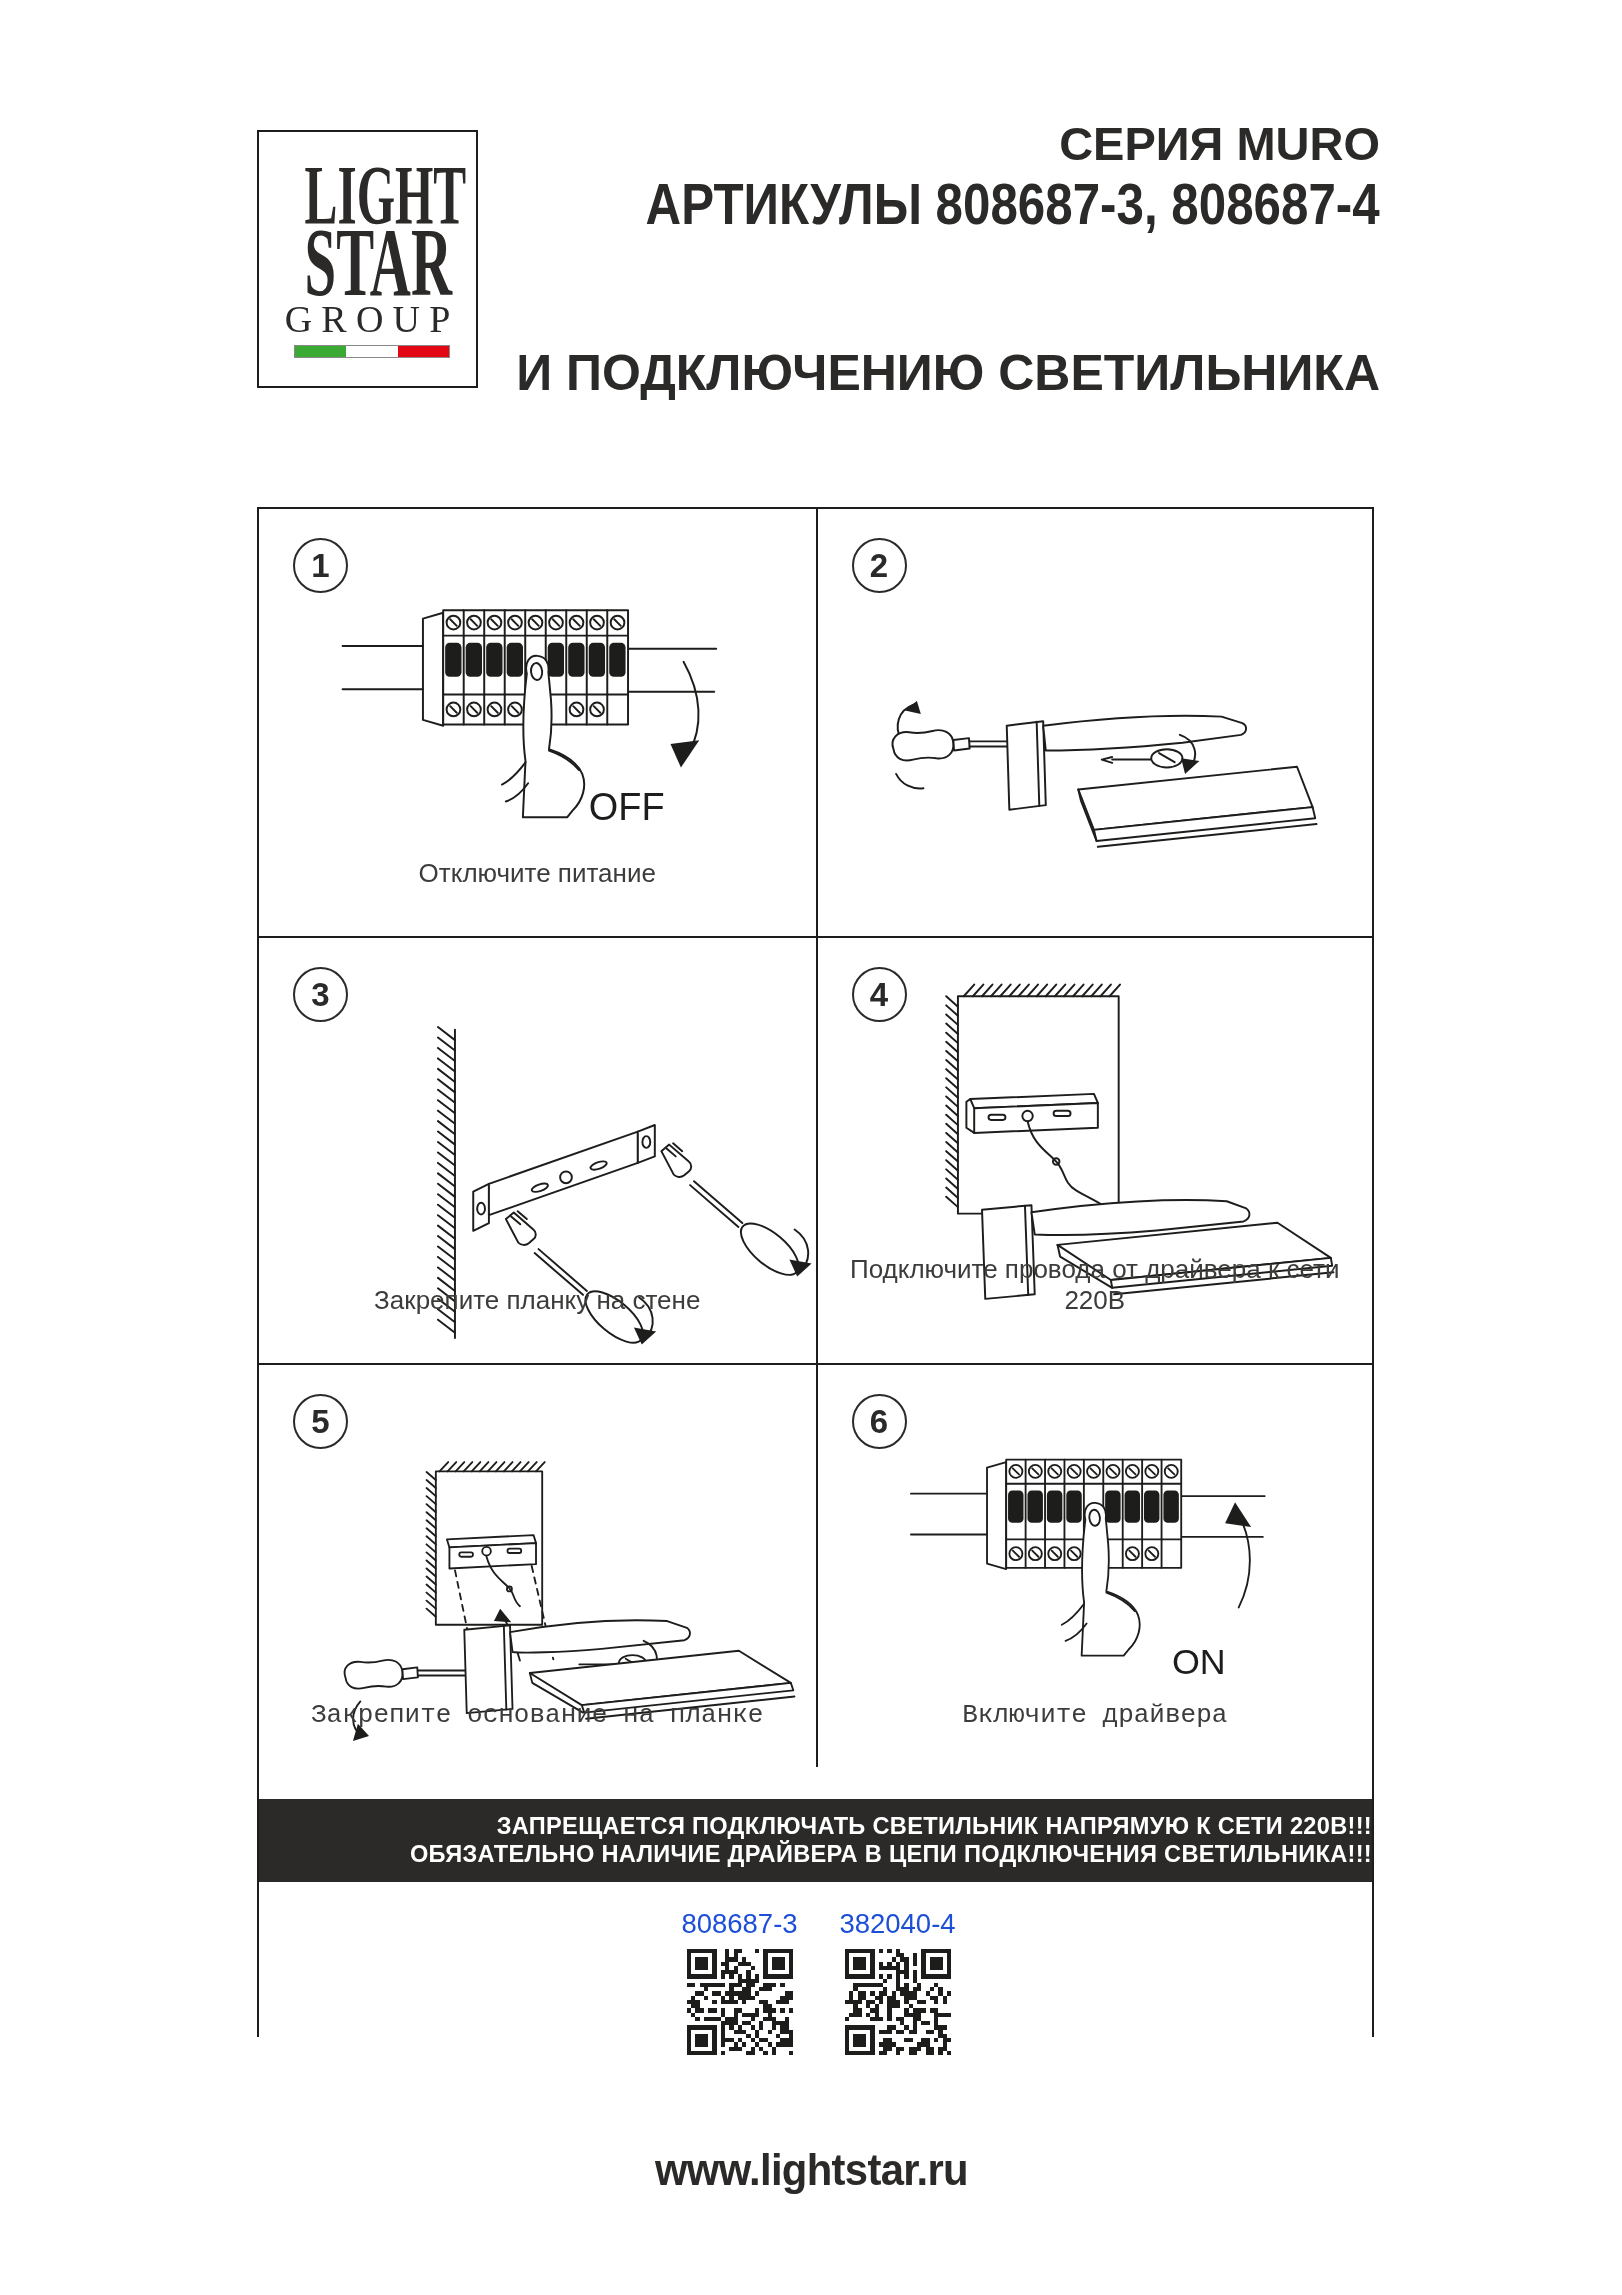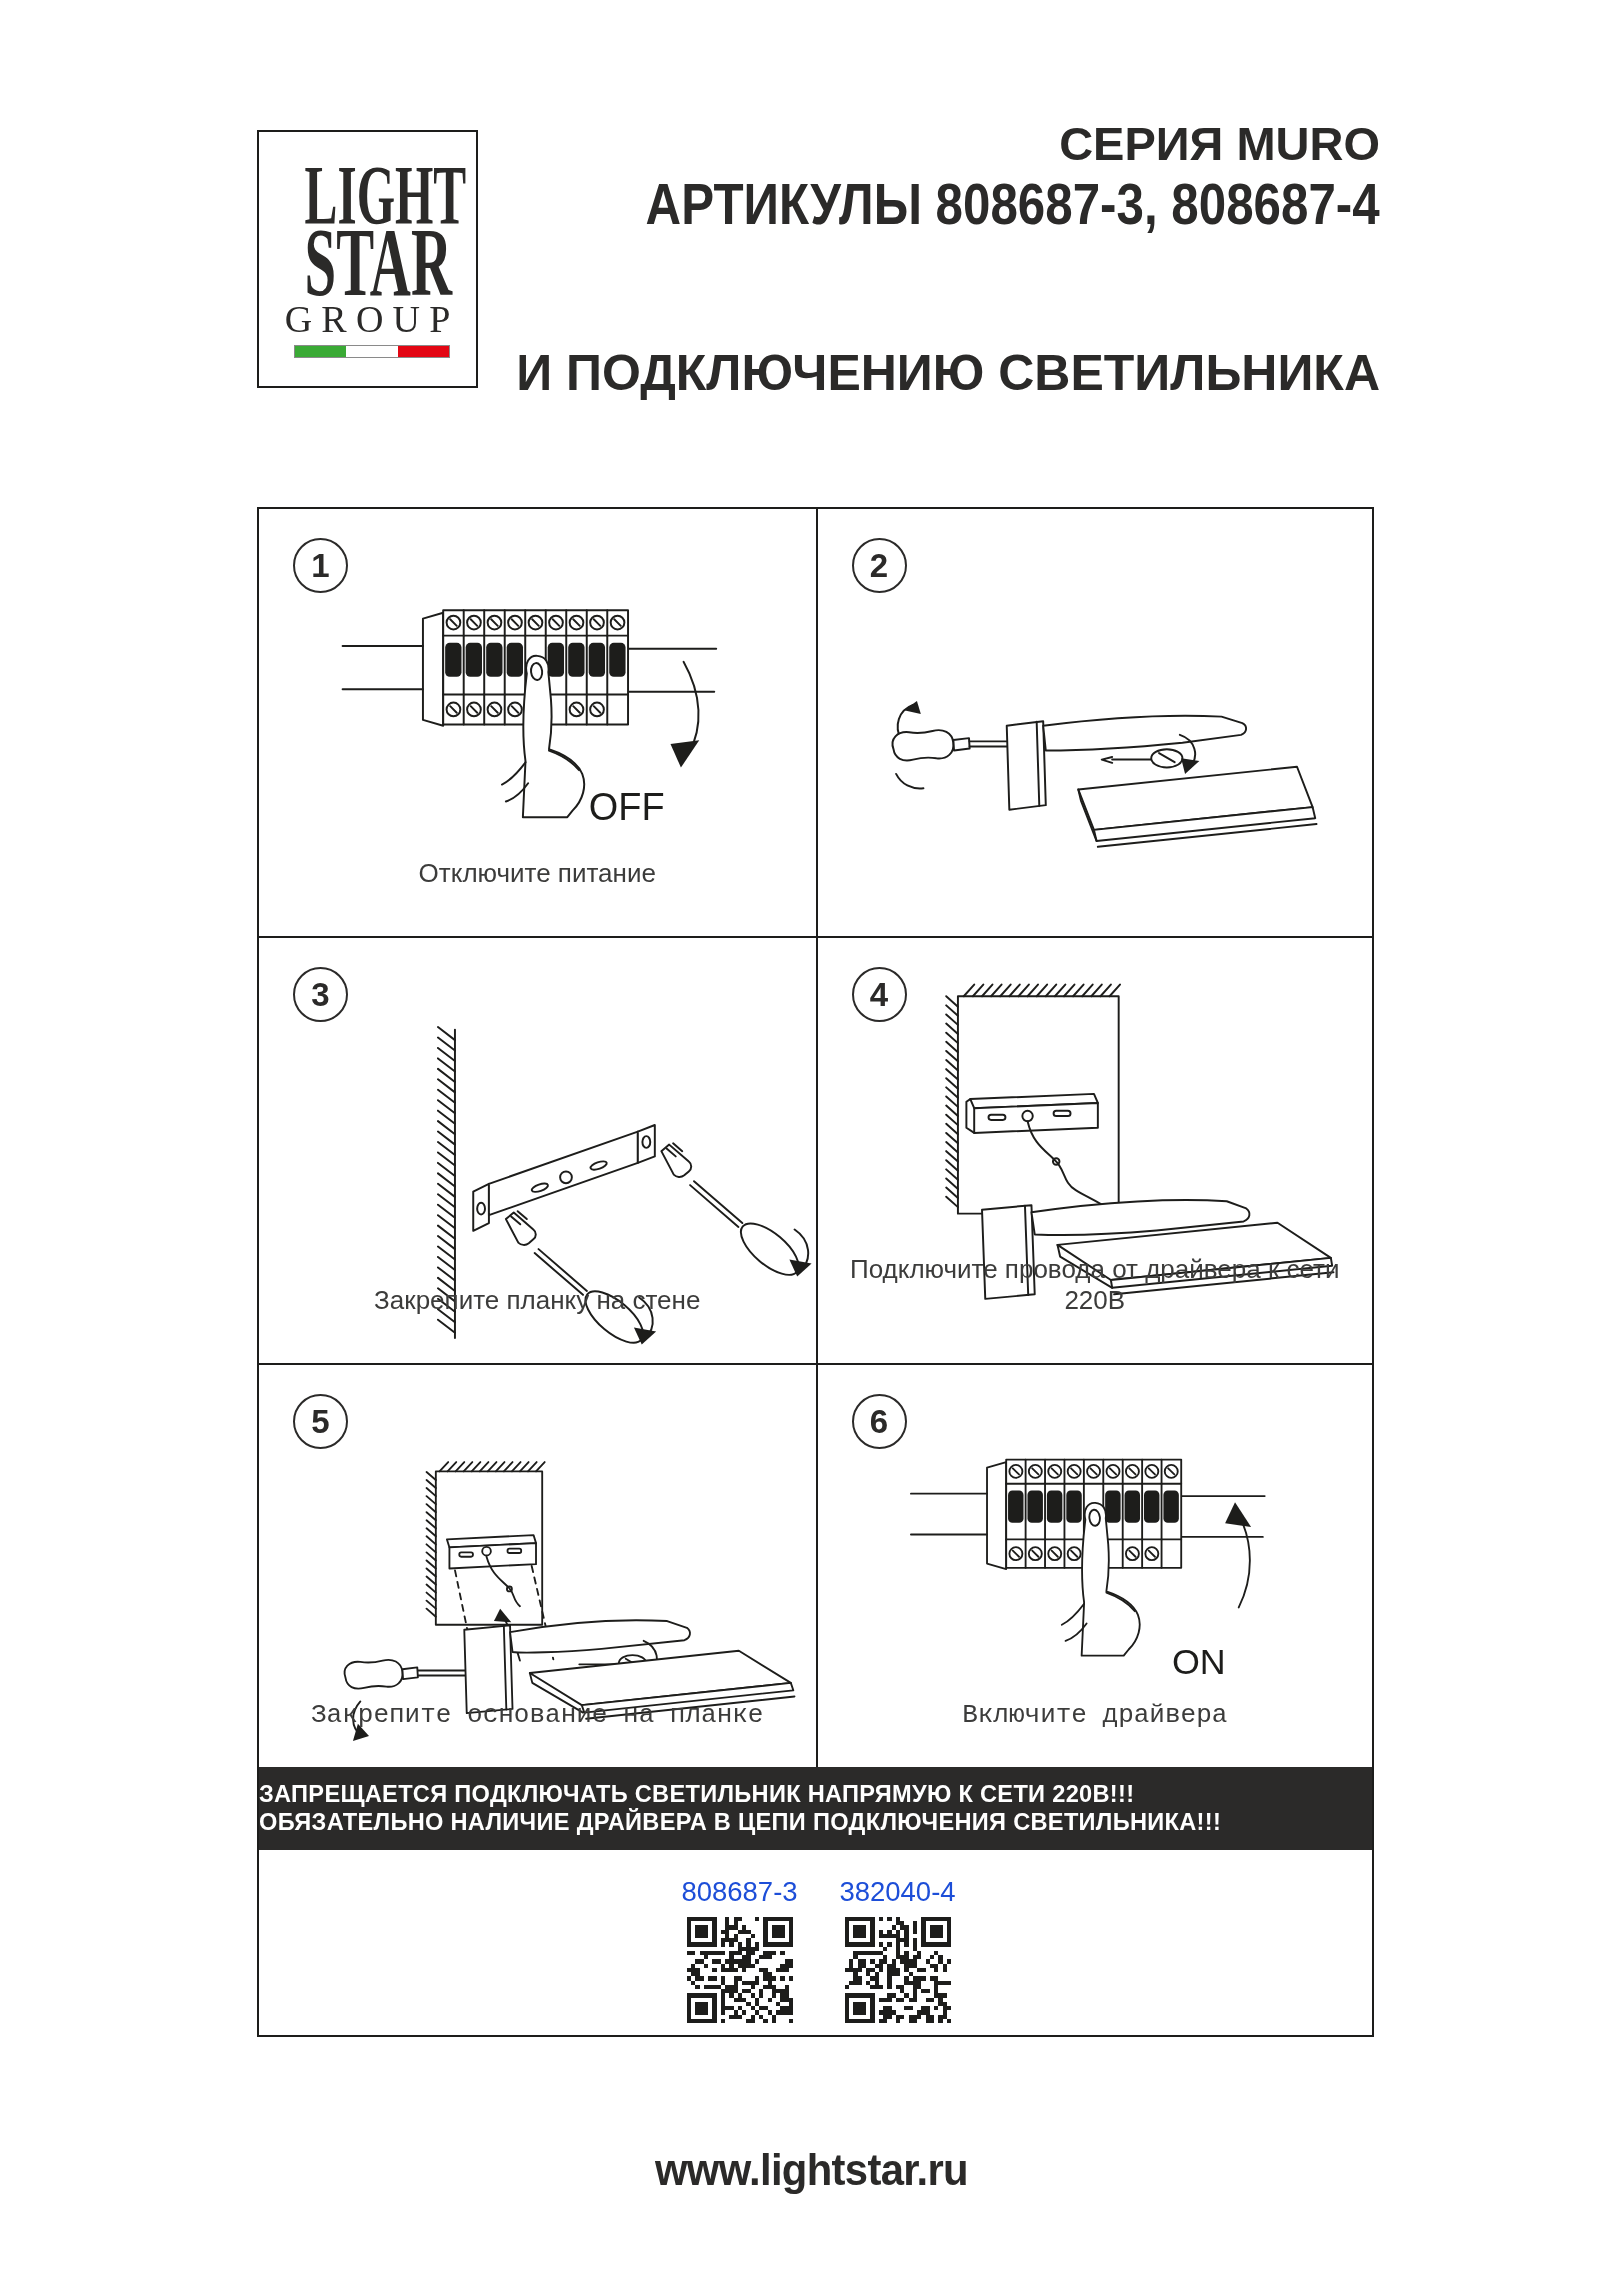--- a/index.html
+++ b/index.html
@@ -48,21 +48,21 @@
   .row3 .caption{bottom:37px;font-family:Liberation Mono, monospace;}
   svg.illustration{position:absolute;inset:0;width:100%;height:100%;z-index:1;}
   svg.illustration text{font-family:"Liberation Sans",sans-serif;fill:var(--ink);font-size:58px;}
   .sk{stroke:var(--ink);stroke-width:3;fill:none;stroke-linecap:round;stroke-linejoin:round;}
   .skw{stroke:var(--ink);stroke-width:3;fill:#fff;stroke-linecap:round;stroke-linejoin:round;}
   .fill-ink{fill:var(--ink);stroke:none;}
   .dash{stroke-dasharray:10 9;}
 
   
   .warning-banner{height:83px;background:var(--warning_bg);display:flex;flex-direction:column;
-                  align-items:flex-start;justify-content:center;gap:3.3px;}
+                  align-items:flex-end;justify-content:center;gap:3.3px;margin-top:32px;}
   .warning-line{color:#fff;font-weight:700;font-size:23.6px;letter-spacing:0.3px;line-height:1.05;
                 white-space:nowrap;}
 
   
   .qr-section{position:relative;height:185px;background:#fff;}
   .qr-block{position:absolute;top:26px;width:131px;text-align:center;}
   .qr-left{left:415px;} .qr-right{left:573px;}
   .qr-label{font-size:27.5px;font-weight:400;color:#1d4ed8;margin-bottom:8.5px;}
   .qr-svg-holder{display:inline-block;width:106px;height:106px;line-height:0;}
 

